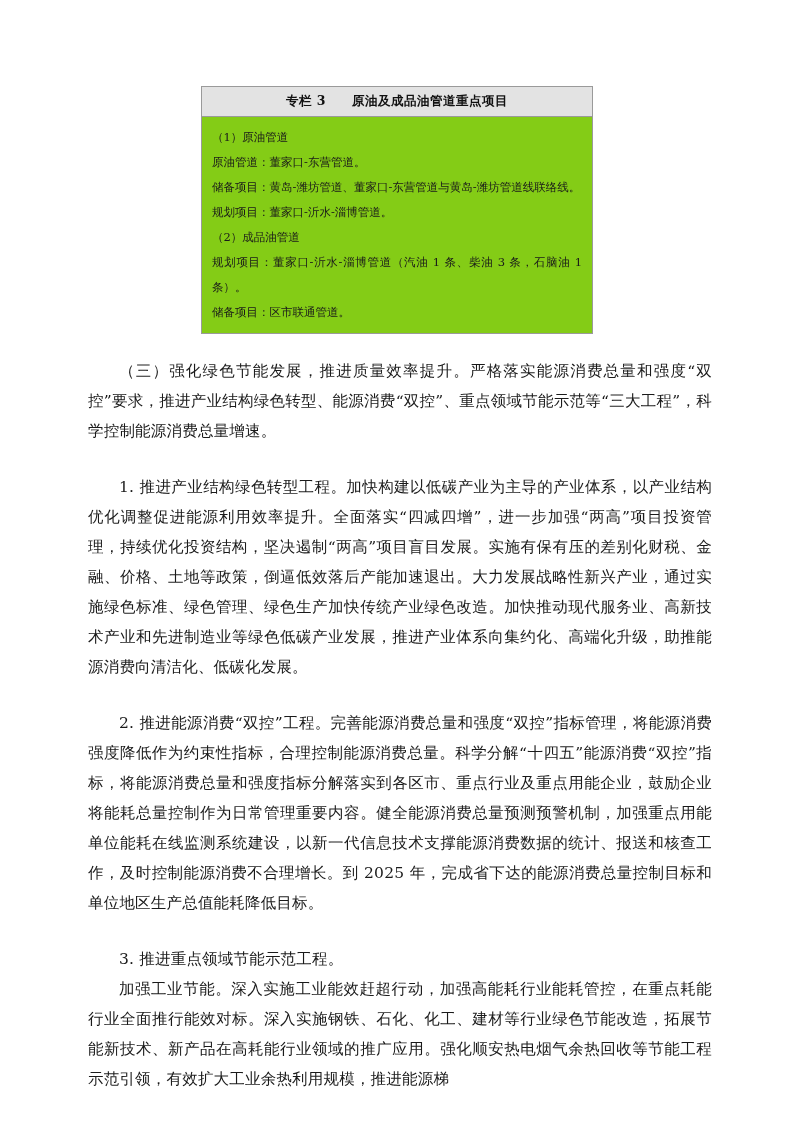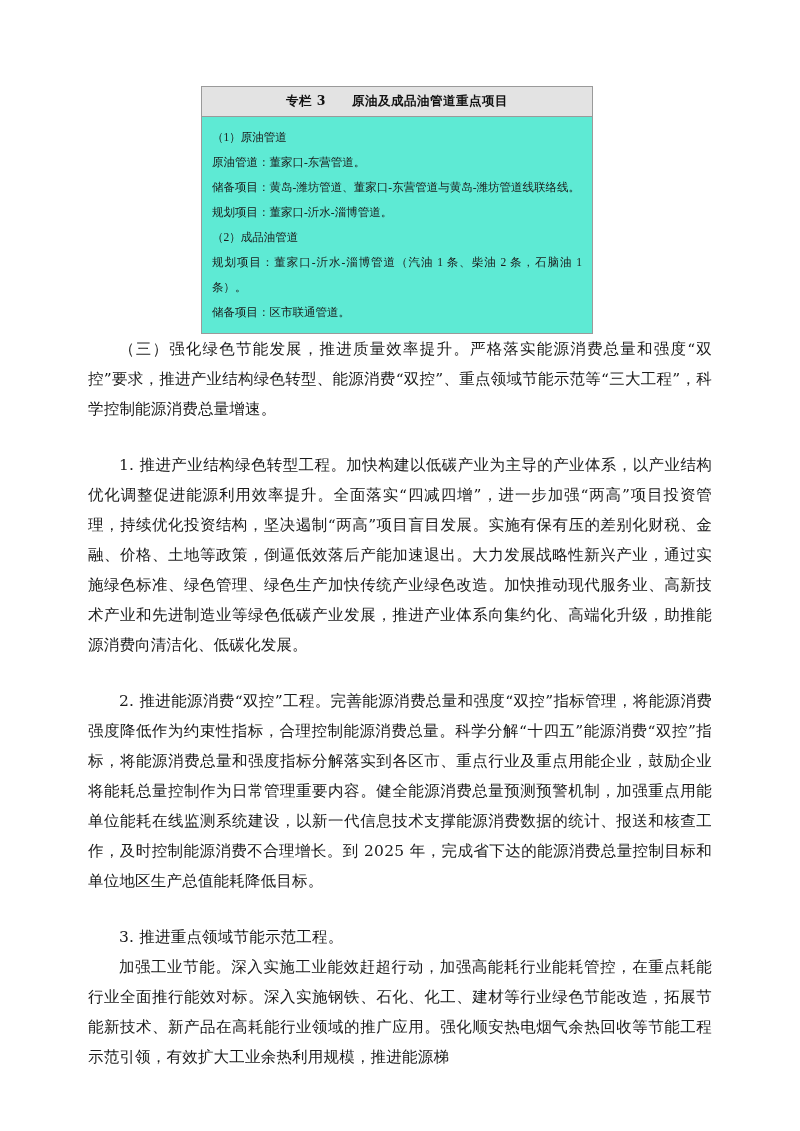--- a/index.html
+++ b/index.html
@@ -39,60 +39,59 @@
     font-weight: bold;
     letter-spacing: 0.5px;
     padding: 6px 4px 6px 4px;
     color: #111;
   }
   .box-header .bh-num {
     margin-right: 26px;
   }
   .box-body {
     padding: 8px 10px 8px 10px;
-    background: #5eead4;
-    font-family: Liberation Serif, serif;
+    background: #84cc16;
   }
   .box-line {
     font-size: 11.5px;
     line-height: 25px;
     color: #1a1a1a;
     text-align: justify;
   }
 
   
   .para {
     font-size: 15.5px;
     line-height: 30px;
     text-align: justify;
     margin: 0;
     letter-spacing: 0.2px;
   }
   .para.indent2 { text-indent: 31px; }
   .gap-lg { margin-top: 26px; }
   .gap-sm { margin-top: 0; }
-  .after-box { }
+  .after-box { margin-top: 22px; }
 </style>
 </head>
 <body>
 
 <div class="page">
   <div class="content">
 
     <div class="box">
       <div class="box-header">
         <span class="bh-num">专栏 3</span><span>原油及成品油管道重点项目</span>
       </div>
       <div class="box-body">
         <div class="box-line">（1）原油管道</div>
         <div class="box-line">原油管道：董家口-东营管道。</div>
         <div class="box-line">储备项目：黄岛-潍坊管道、董家口-东营管道与黄岛-潍坊管道线联络线。</div>
         <div class="box-line">规划项目：董家口-沂水-淄博管道。</div>
         <div class="box-line">（2）成品油管道</div>
-        <div class="box-line">规划项目：董家口-沂水-淄博管道（汽油 1 条、柴油 2 条，石脑油 1 条）。</div>
+        <div class="box-line">规划项目：董家口-沂水-淄博管道（汽油 1 条、柴油 3 条，石脑油 1 条）。</div>
         <div class="box-line">储备项目：区市联通管道。</div>
       </div>
     </div>
 
     <p class="para indent2 after-box">（三）强化绿色节能发展，推进质量效率提升。严格落实能源消费总量和强度“双控”要求，推进产业结构绿色转型、能源消费“双控”、重点领域节能示范等“三大工程”，科学控制能源消费总量增速。</p>
 
     <p class="para indent2 gap-lg">1. 推进产业结构绿色转型工程。加快构建以低碳产业为主导的产业体系，以产业结构优化调整促进能源利用效率提升。全面落实“四减四增”，进一步加强“两高”项目投资管理，持续优化投资结构，坚决遏制“两高”项目盲目发展。实施有保有压的差别化财税、金融、价格、土地等政策，倒逼低效落后产能加速退出。大力发展战略性新兴产业，通过实施绿色标准、绿色管理、绿色生产加快传统产业绿色改造。加快推动现代服务业、高新技术产业和先进制造业等绿色低碳产业发展，推进产业体系向集约化、高端化升级，助推能源消费向清洁化、低碳化发展。</p>
 
     <p class="para indent2 gap-lg">2. 推进能源消费“双控”工程。完善能源消费总量和强度“双控”指标管理，将能源消费强度降低作为约束性指标，合理控制能源消费总量。科学分解“十四五”能源消费“双控”指标，将能源消费总量和强度指标分解落实到各区市、重点行业及重点用能企业，鼓励企业将能耗总量控制作为日常管理重要内容。健全能源消费总量预测预警机制，加强重点用能单位能耗在线监测系统建设，以新一代信息技术支撑能源消费数据的统计、报送和核查工作，及时控制能源消费不合理增长。到 2025 年，完成省下达的能源消费总量控制目标和单位地区生产总值能耗降低目标。</p>
 

